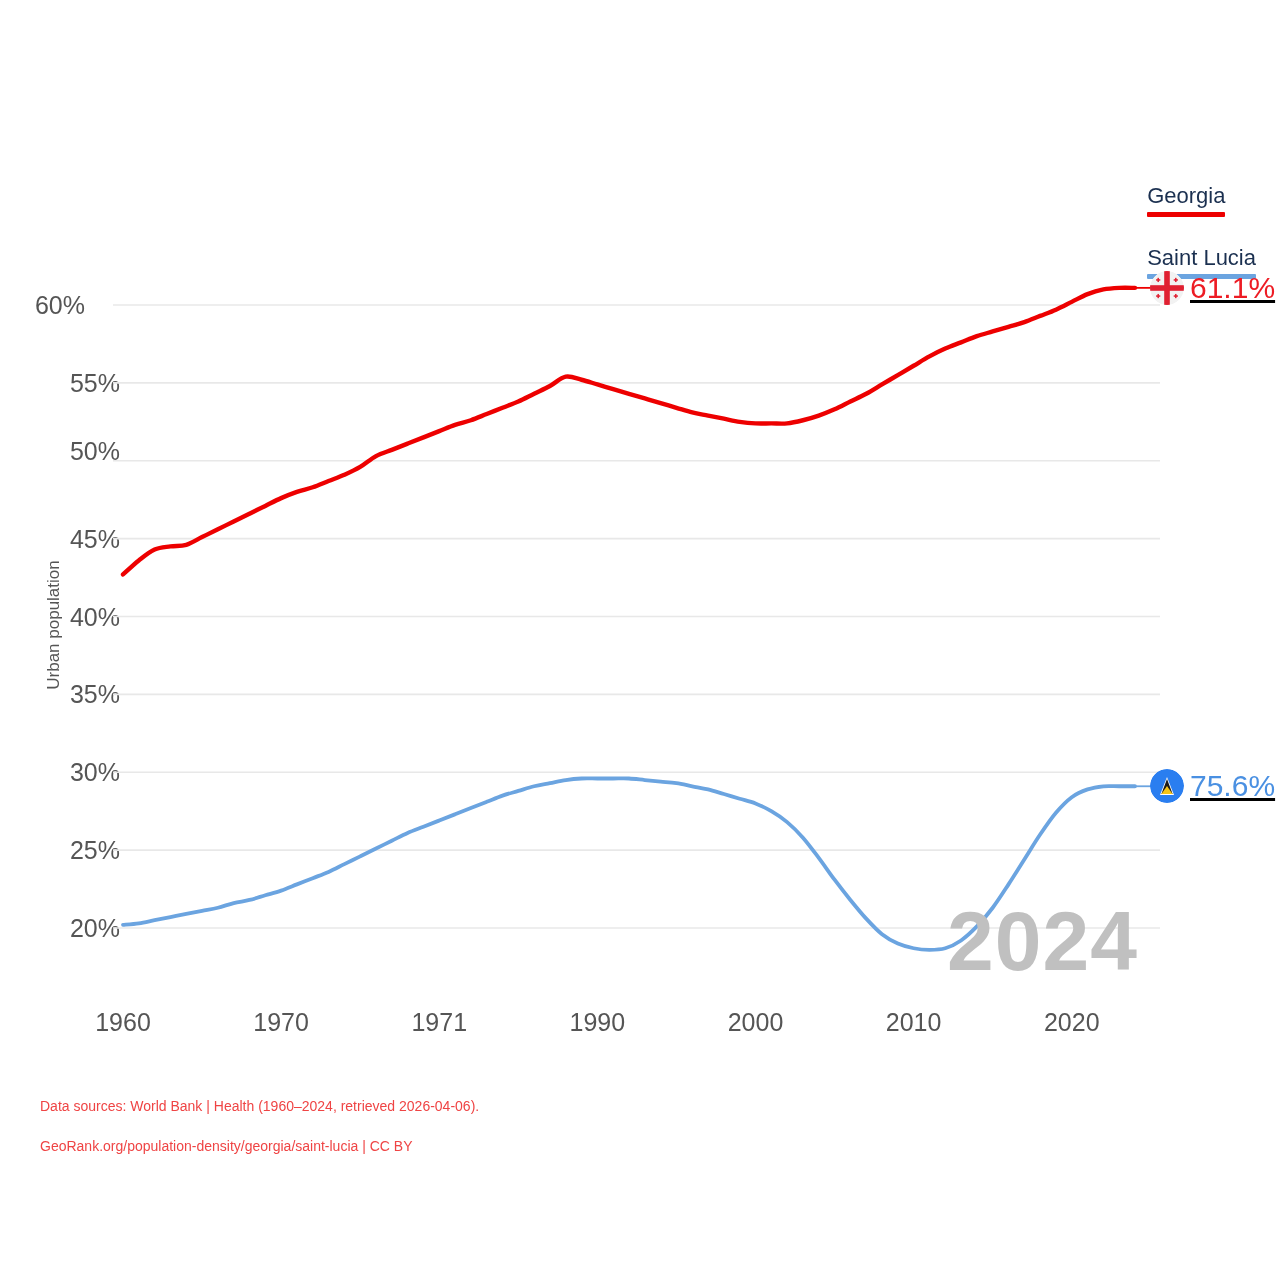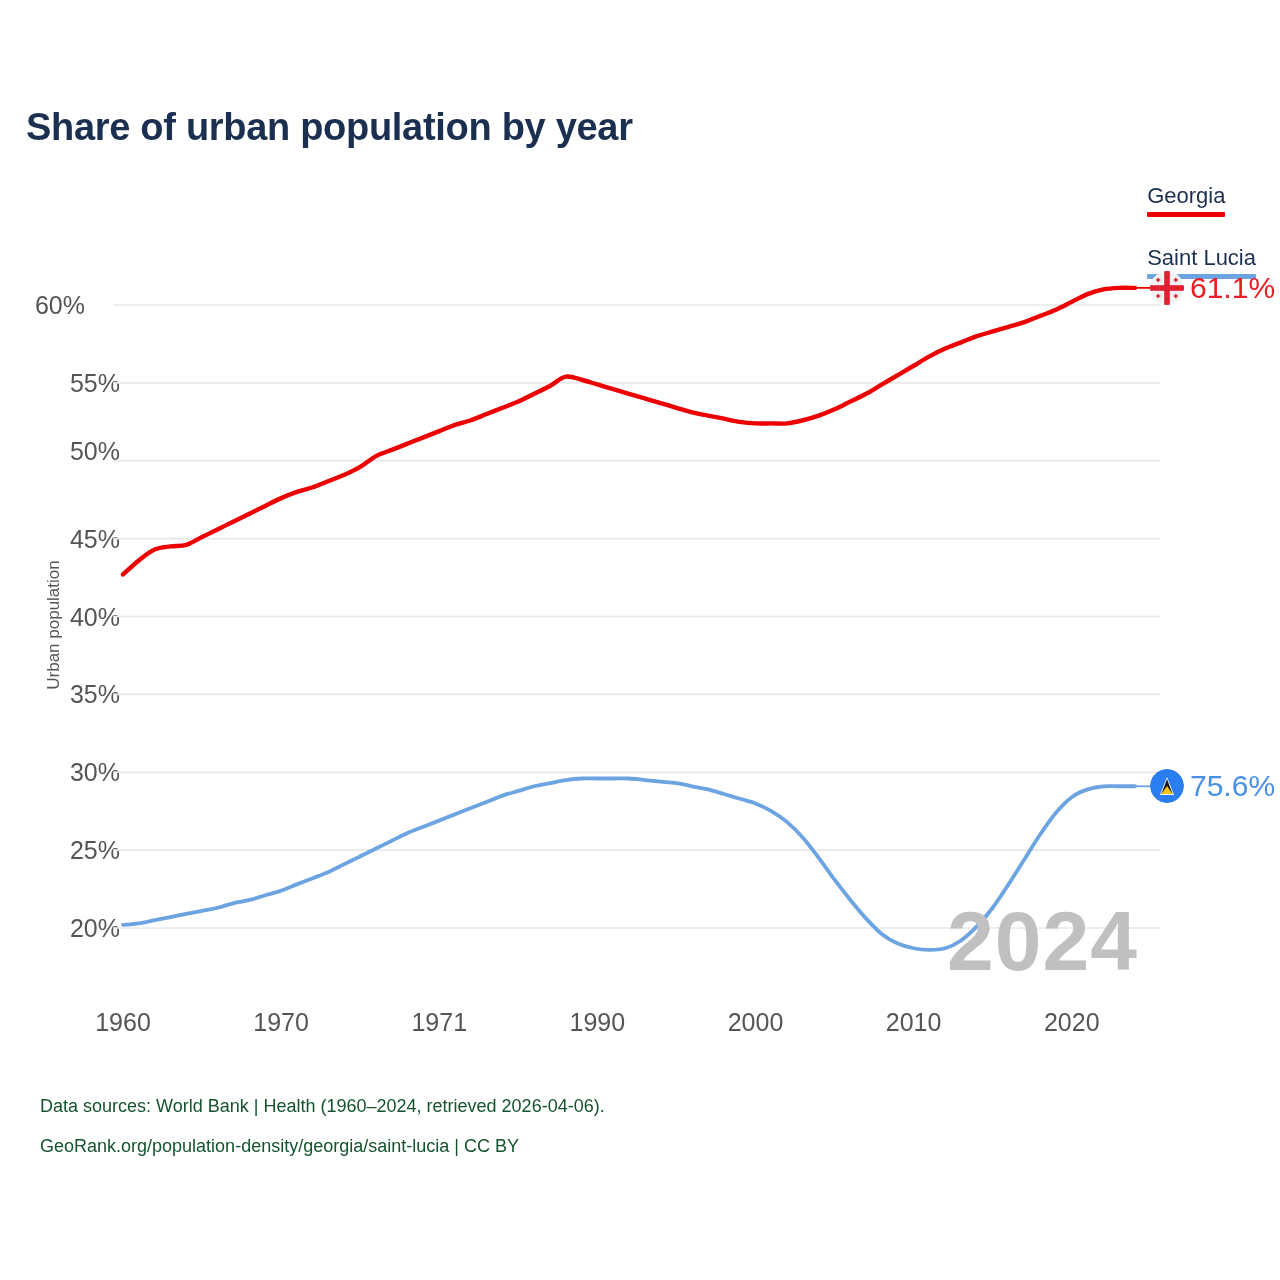--- a/index.html
+++ b/index.html
@@ -125,51 +125,51 @@
     color: #c0c0c0;
     letter-spacing: 1px;
     user-select: none;
   }
 
   
   .endpoint {
     position: absolute;
     display: flex;
     gap: 6px;
+    text-decoration: underline;
   }
   .endpoint-value {
     font-size: 30px;
     white-space: nowrap;
   }
   .flag-badge {
     width: 34px;
     height: 34px;
     border-radius: 50%;
     overflow: hidden;
     flex: 0 0 auto;
     position: relative;
   }
 
   
   .footer {
     position: absolute;
     left: 40px;
     top: 1086px;
-    font-size: 18px;
-    color: #14532d;
+    font-size: 14px;
+    color: #ef4444;
     line-height: 40px;
   }
   .footer div { white-space: nowrap; }
 </style>
 </head>
 <body>
 
 <div id="page-root">
 
-  <div class="chart-title">Share of urban population by year</div>
 
   <div class="legend">
     <div class="legend-item">
       <span class="legend-label">Georgia</span>
       <span class="legend-rule" style="background:#ed0000;"></span>
     </div>
     <div class="legend-item">
       <span class="legend-label">Saint Lucia</span>
       <span class="legend-rule" style="background:#6ba4e0;"></span>
     </div>

